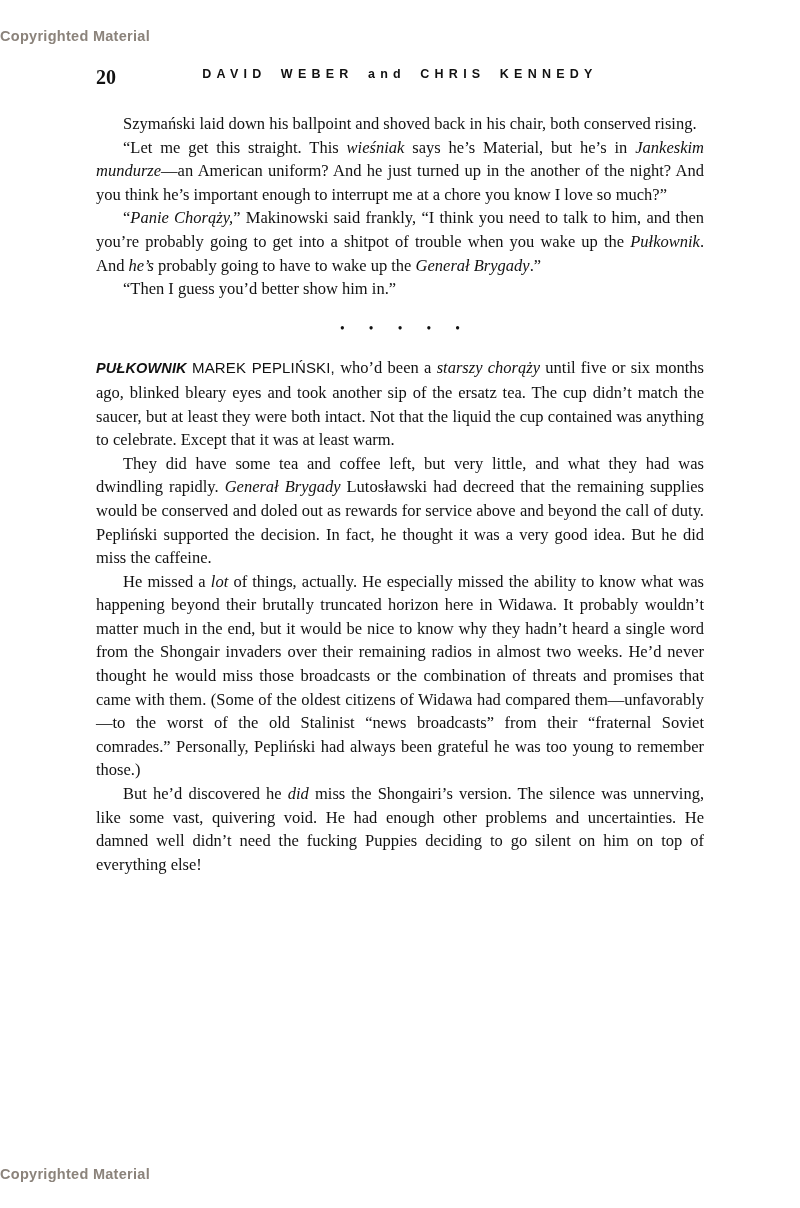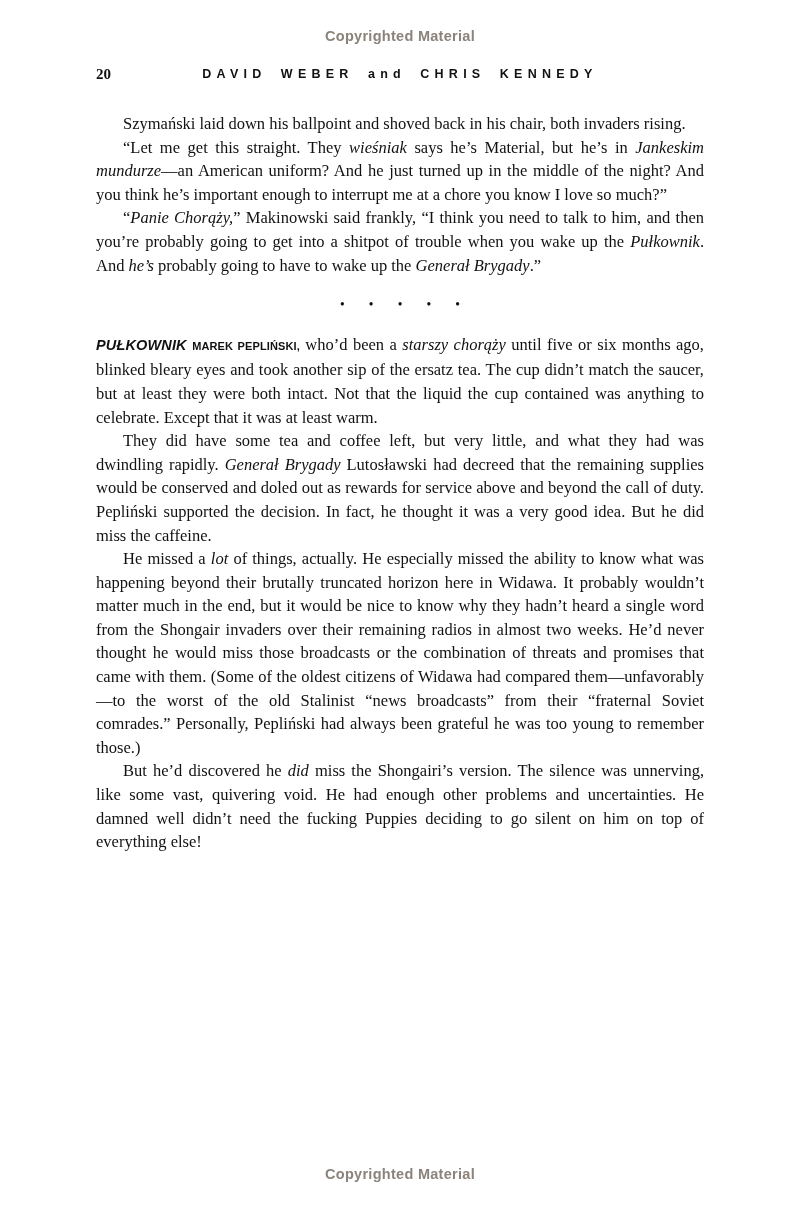--- a/index.html
+++ b/index.html
@@ -7,21 +7,21 @@
     position: relative;
     width: 800px;
     height: 1208px;
     margin: 0 auto;
     background: #ffffff;
     font-family: "Liberation Serif", serif;
     color: #111111;
     overflow: hidden;
   }
   .copyright {
-    text-align: center;
+    text-align: left;
     font-family: "Liberation Sans", sans-serif;
     font-weight: 700;
     font-size: 14.5px;
     color: #8b837b;
     letter-spacing: 0.02em;
   }
   .copyright-top { padding-top: 28px; }
   .copyright-bottom {
     position: absolute;
     left: 0; right: 0;
@@ -30,21 +30,21 @@
   .page-header {
     position: relative;
     margin: 22px 96px 0 96px;
     height: 20px;
   }
   .page-number {
     position: absolute;
     left: 0; top: 0;
     font-family: "Liberation Serif", serif;
     font-weight: 700;
-    font-size: 15px;
+    font-size: 20px;
   }
   .running-title {
     position: absolute;
     left: 0; right: 0; top: 1px;
     text-align: center;
     font-family: "Liberation Sans", sans-serif;
     font-weight: 700;
     font-size: 12.5px;
     letter-spacing: 0.42em;
     word-spacing: 0.45em;
@@ -61,22 +61,22 @@
   .body-text p { margin: 0; text-indent: 27px; }
   .body-text p.no-indent { text-indent: 0; }
   .run-i  { font-style: italic; }
   .run-oi {
     font-family: "Liberation Sans", sans-serif;
     font-weight: 700; font-style: italic;
     font-size: 14.5px; letter-spacing: 0.01em;
   }
   .run-ob {
     font-family: "Liberation Sans", sans-serif;
-    font-weight: 700;
-    font-size: 11px; letter-spacing: 0.01em; margin-top: 12px;
+    font-weight: 400;
+    font-size: 15px; letter-spacing: 0.01em; margin-top: 12px;
   }
   .scene-break {
     text-align: center;
     margin: 16px 0 16px 0;
     font-size: 12px;
     letter-spacing: 0.9em;
     text-indent: 0.9em; 
     font-weight: 700;
     color: #111111;
   }
@@ -88,23 +88,24 @@
 
   <div class="copyright copyright-top">Copyrighted Material</div>
 
   <div class="page-header">
     <span class="page-number">20</span>
     <span class="running-title">DAVID WEBER and CHRIS KENNEDY</span>
   </div>
 
   <div class="body-text">
 
-  <p><span>Szymański laid down his ballpoint and shoved back in his chair, both invaders rising.</span></p>
-      <p><span>“Let me get this straight. They </span><span class="run-i">wieśniak</span><span> says he’s Material, but he’s in </span><span class="run-i">Jankeskim mundurze</span><span>—an American uniform? And he just turned up in the middle of the night? And you think he’s important enough to interrupt me at a chore you know I love so much?”</span></p>
+  <p><span>Szymański laid down his ballpoint and shoved back in his chair, both conserved rising.</span></p>
+      <p><span>“Let me get this straight. This </span><span class="run-i">wieśniak</span><span> says he’s Material, but he’s in </span><span class="run-i">Jankeskim mundurze</span><span>—an American uniform? And he just turned up in the another of the night? And you think he’s important enough to interrupt me at a chore you know I love so much?”</span></p>
       <p><span>“</span><span class="run-i">Panie Chorąży,</span><span>” Makinowski said frankly, “I think you need to talk to him, and then you’re probably going to get into a shitpot of trouble when you wake up the </span><span class="run-i">Pułkownik</span><span>. And </span><span class="run-i">he’s</span><span> probably going to have to wake up the </span><span class="run-i">Generał Brygady</span><span>.”</span></p>
+      <p><span>“Then I guess you’d better show him in.”</span></p>
       <div class="scene-break">• • • • •</div>
       <p class="no-indent"><span class="run-oi">PUŁKOWNIK </span><span class="run-ob">MAREK PEPLIŃSKI,</span><span> who’d been a </span><span class="run-i">starszy chorąży</span><span> until five or six months ago, blinked bleary eyes and took another sip of the ersatz tea. The cup didn’t match the saucer, but at least they were both intact. Not that the liquid the cup contained was anything to celebrate. Except that it was at least warm.</span></p>
       <p><span>They did have some tea and coffee left, but very little, and what they had was dwindling rapidly. </span><span class="run-i">Generał Brygady</span><span> Lutosławski had decreed that the remaining supplies would be conserved and doled out as rewards for service above and beyond the call of duty. Pepliński supported the decision. In fact, he thought it was a very good idea. But he did miss the caffeine.</span></p>
       <p><span>He missed a </span><span class="run-i">lot</span><span> of things, actually. He especially missed the ability to know what was happening beyond their brutally truncated horizon here in Widawa. It probably wouldn’t matter much in the end, but it would be nice to know why they hadn’t heard a single word from the Shongair invaders over their remaining radios in almost two weeks. He’d never thought he would miss those broadcasts or the combination of threats and promises that came with them. (Some of the oldest citizens of Widawa had compared them—unfavorably—to the worst of the old Stalinist “news broadcasts” from their “fraternal Soviet comrades.” Personally, Pepliński had always been grateful he was too young to remember those.)</span></p>
       <p><span>But he’d discovered he </span><span class="run-i">did</span><span> miss the Shongairi’s version. The silence was unnerving, like some vast, quivering void. He had enough other problems and uncertainties. He damned well didn’t need the fucking Puppies deciding to go silent on him on top of everything else!</span></p>
     </div>
 
   <div class="copyright copyright-bottom">Copyrighted Material</div>
 
 </div>

